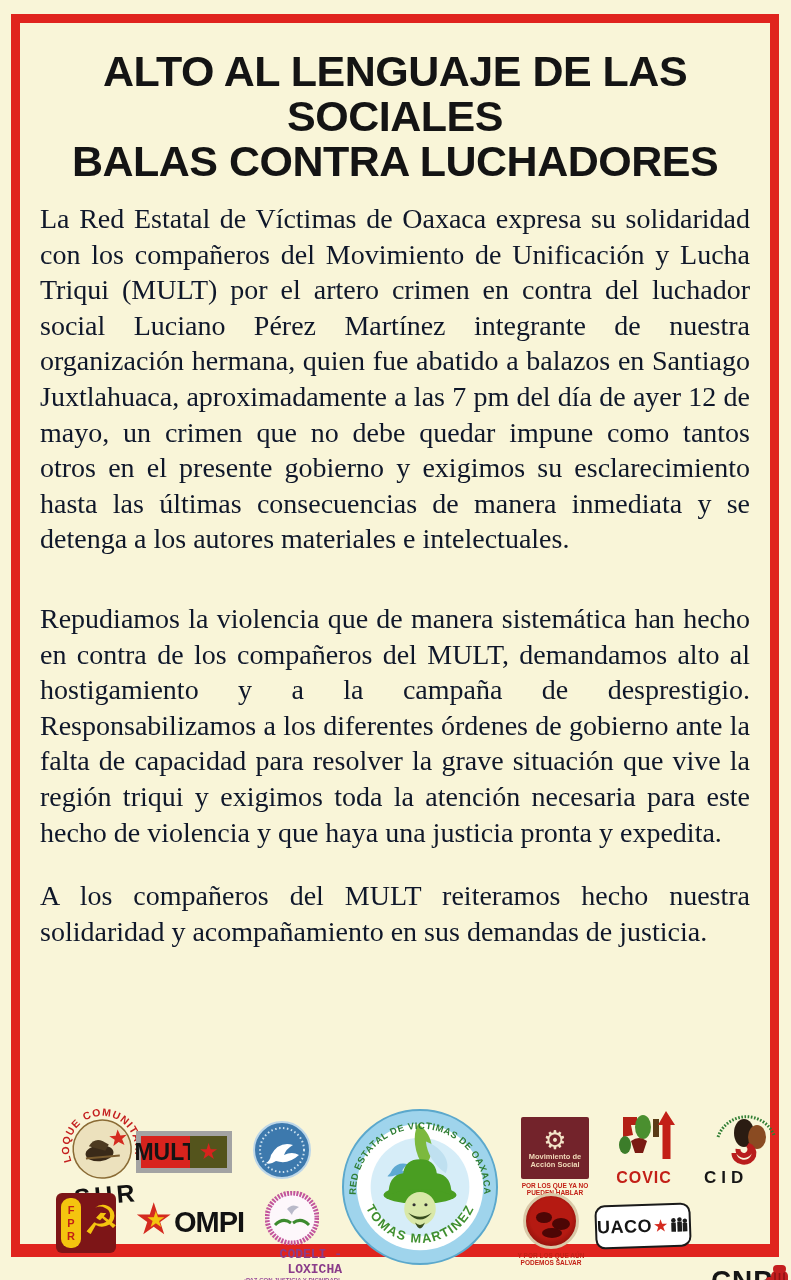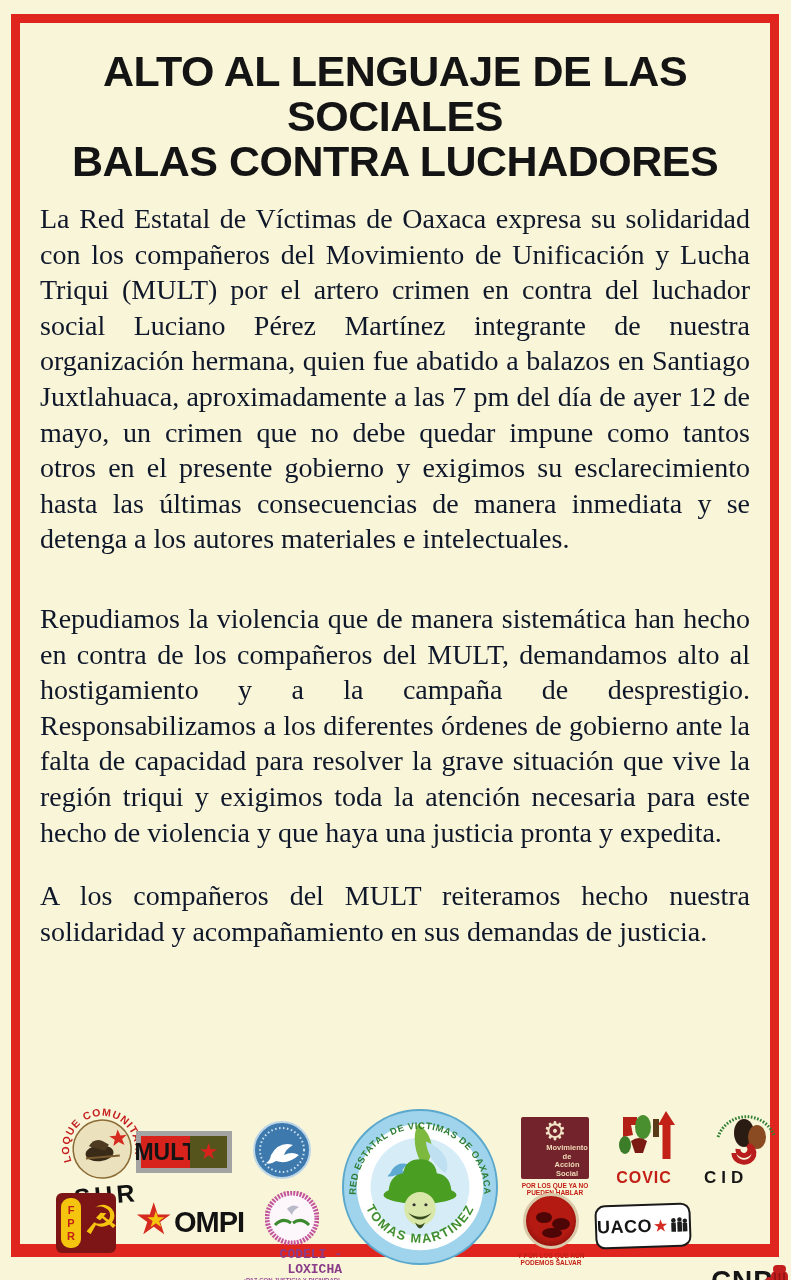--- a/index.html
+++ b/index.html
@@ -57,21 +57,21 @@
   .loxicha .lx2{ font-family:"Liberation Sans", sans-serif; font-weight:700; font-size:6px; color:#9a4a9a; }
 
   .central{ left:321px; top:5px; }
 
   .mas{ left:492px; top:14px; width:86px; text-align:center; }
   .mas .box{
     width:68px; height:62px; background:#73232b; margin:0 auto; border-radius:2px;
     display:flex; flex-direction:column; align-items:center; justify-content:center; color:#f0d9b8;
   }
   .mas .gear{ font-family:"DejaVu Sans", sans-serif; font-size:26px; line-height:26px; color:#f3e4c8; }
-  .mas .mtxt{ font-family:"Liberation Sans", sans-serif; font-size:7.5px; line-height:8.5px; font-weight:700;padding-left:24px; }
+  .mas .mtxt{ font-family:"Liberation Sans", sans-serif; font-size:7.5px; line-height:8.5px; font-weight:700; }
   .mas .cap{ font-family:"Liberation Sans", sans-serif; font-weight:900; font-size:6.5px; color:#c22016; margin-top:3px; }
 
   .redc{ left:488px; top:90px; width:86px; text-align:center; }
   .redc .disc{
     width:56px; height:56px; border-radius:50%; margin:0 auto;
     background:radial-gradient(circle at 50% 45%, #b51a12 55%, #7e0d08 90%);
     border:3px solid #d9c9a8; box-sizing:border-box; position:relative; overflow:hidden;
   }
   .redc .blob{ position:absolute; background:#4d0605; border-radius:50%; }
   .redc .cap{ font-family:"Liberation Sans", sans-serif; font-weight:900; font-size:6.5px; color:#c22016; margin-top:3px; }

